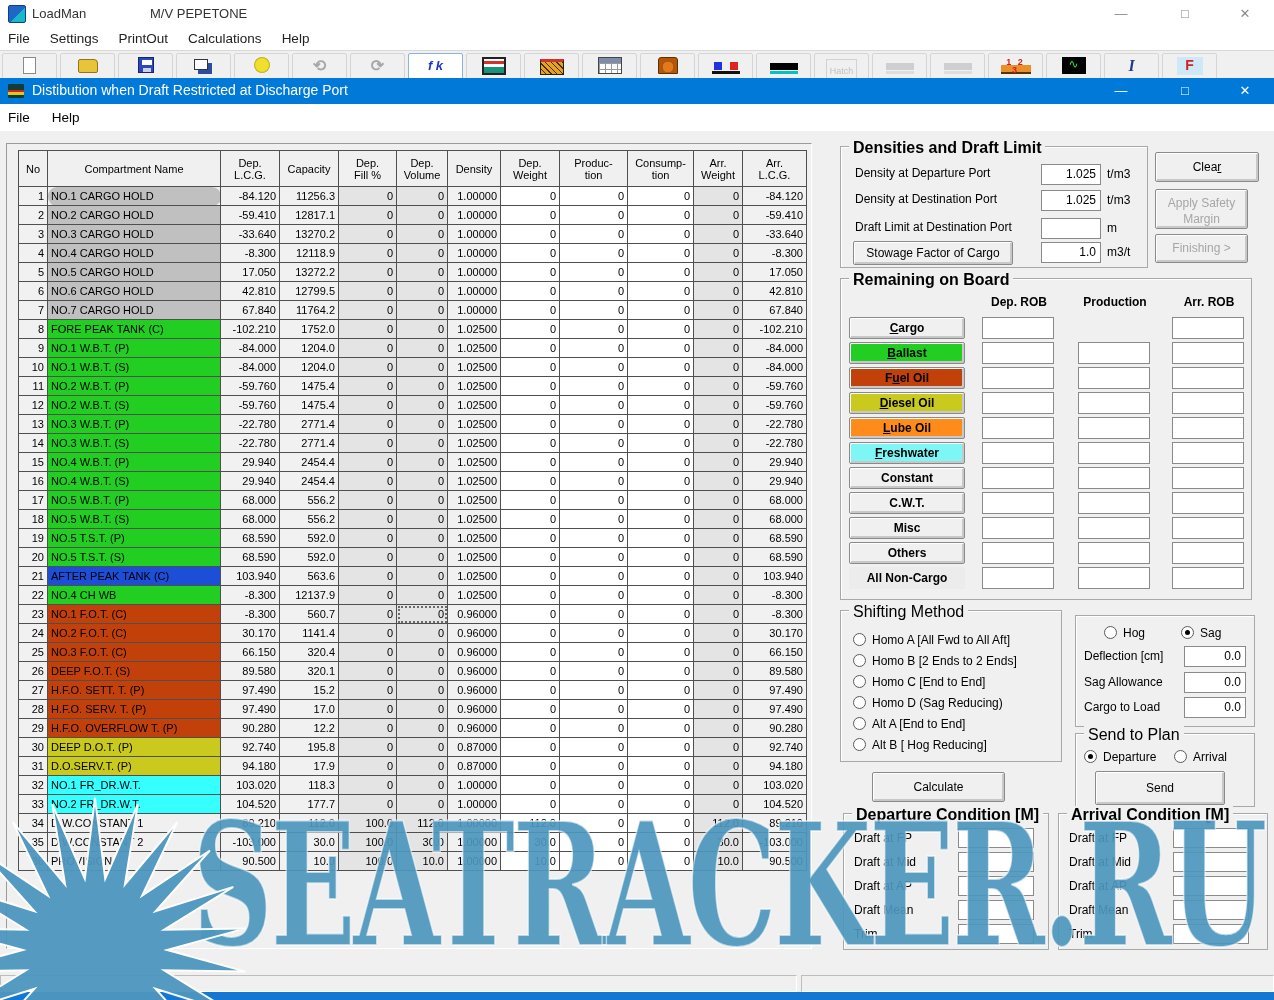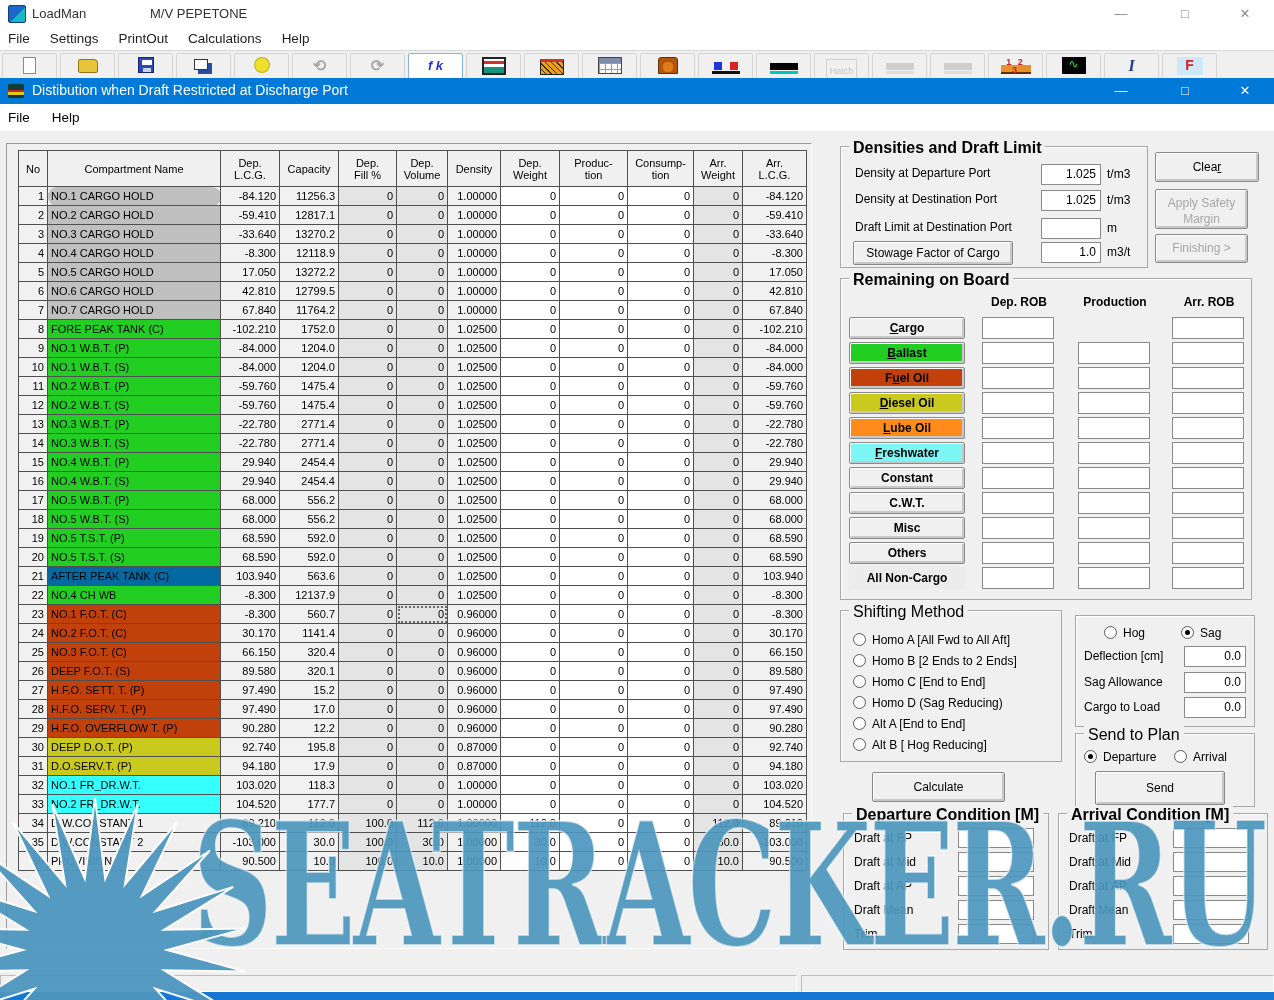--- a/index.html
+++ b/index.html
@@ -530,21 +530,21 @@
         <td class="d k3 bg-m">0</td>
         <td class="d k4 bg-l">1.02500</td>
         <td class="d k5 bg-w">0</td>
         <td class="d k6 bg-w">0</td>
         <td class="d k7 bg-w">0</td>
         <td class="d k8 bg-m">0</td>
         <td class="d k9 bg-l">68.590</td>
       </tr>
       <tr>
         <td class="no">21</td>
-        <td class="nm" style="background: #0369a1;">AFTER PEAK TANK (C)</td>
+        <td class="nm" style="background: #1d4ed8;">AFTER PEAK TANK (C)</td>
         <td class="d k0 bg-l">103.940</td>
         <td class="d k1 bg-l">563.6</td>
         <td class="d k2 bg-m">0</td>
         <td class="d k3 bg-m">0</td>
         <td class="d k4 bg-l">1.02500</td>
         <td class="d k5 bg-w">0</td>
         <td class="d k6 bg-w">0</td>
         <td class="d k7 bg-w">0</td>
         <td class="d k8 bg-m">0</td>
         <td class="d k9 bg-l">103.940</td>

